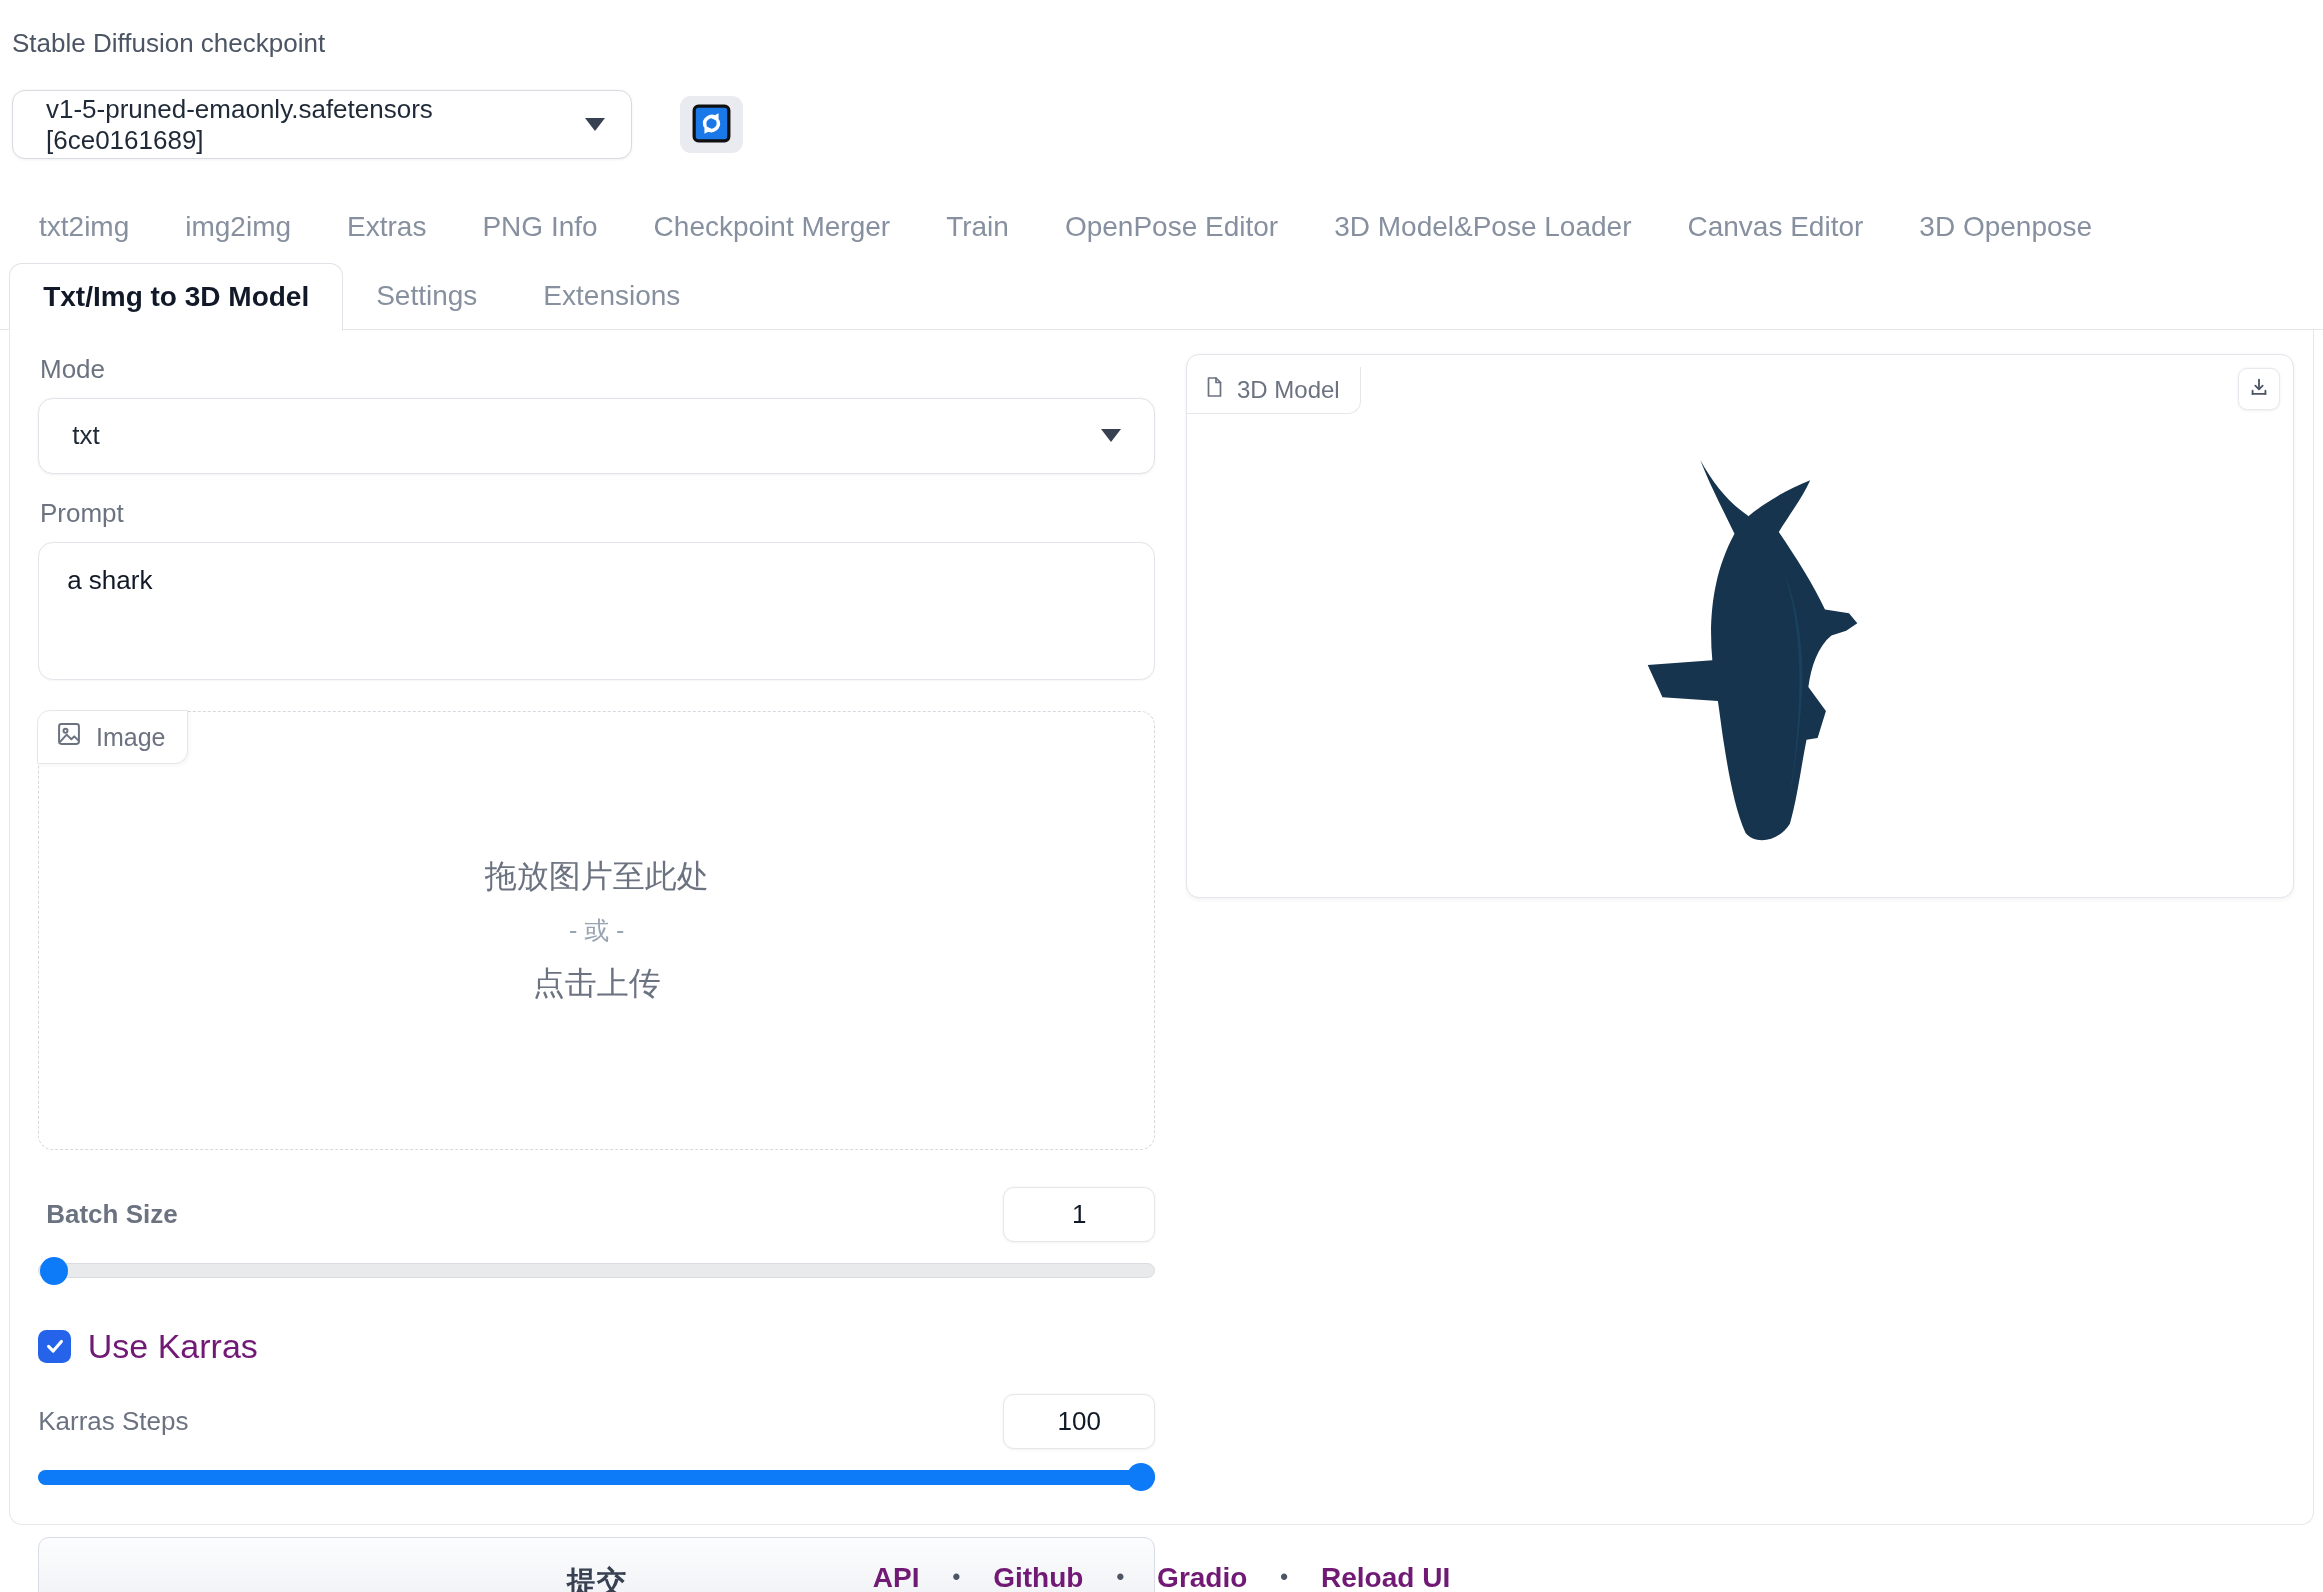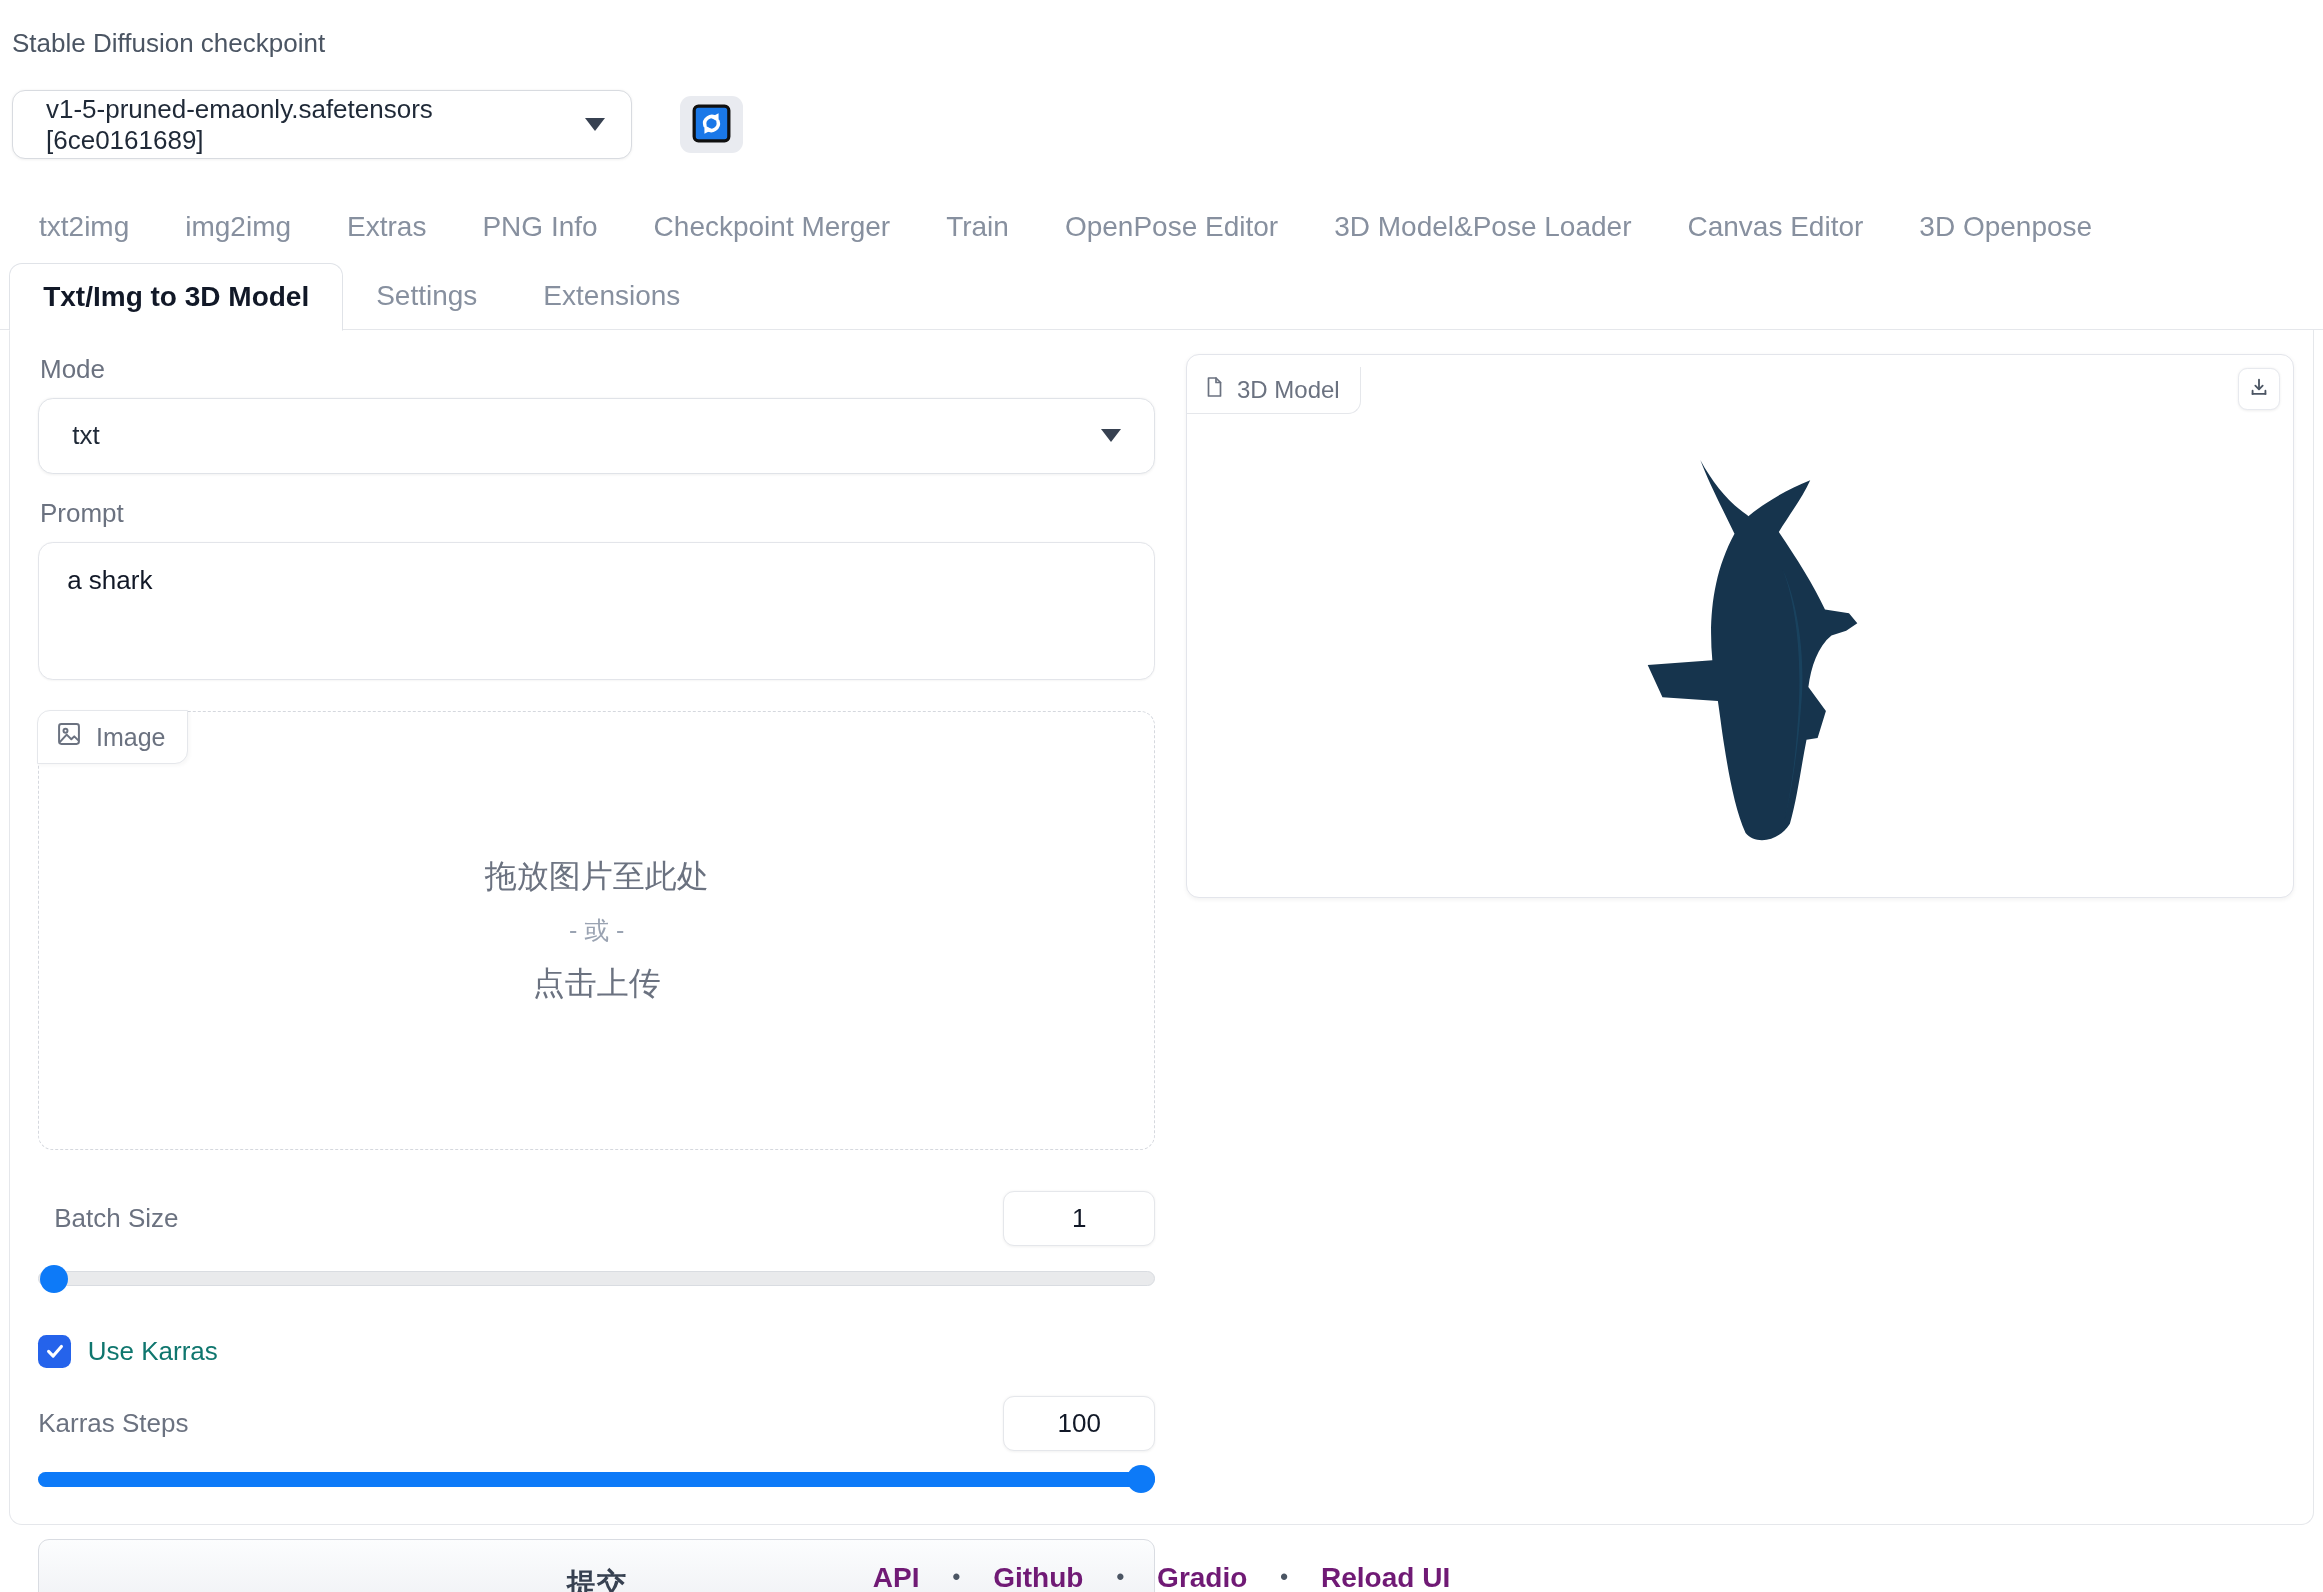--- a/index.html
+++ b/index.html
@@ -59,21 +59,21 @@
                outline:none; font-family:inherit; background:#fff; }
   .slider { position:relative; height:28px; margin-top:14.8px; cursor:pointer; }
   .slider .track { position:absolute; top:6.5px; left:0; right:0; height:14.8px; background:#e9eaec;
                    border:0.9px solid #d9dce1; border-radius:8.3px; }
   .slider .fill { position:absolute; top:6.5px; left:0; height:14.8px; border-radius:8.3px; }
   .slider .handle { position:absolute; top:0; width:28px; height:28px; border-radius:50%; }
 
   
   .checkbox-row { display:flex; align-items:center; gap:16.6px; margin-top:42px; cursor:pointer; }
   .checkbox { width:33px; height:33px; border-radius:8.3px; display:flex; align-items:center; justify-content:center; }
-  .checkbox-label { font-size:26px; color:#0f766e; }
+  .checkbox-label { font-size:34px; color:#701a75; }
 
   .submit-btn { margin-top:46px; width:100%; height:90px; border:0.9px solid #d9dce2; border-radius:11px;
                 background:linear-gradient(180deg,#fcfdfe 0%,#eceef2 100%); font-size:30px; font-weight:700;
                 color:#374151; display:flex; align-items:center; justify-content:center; cursor:pointer;
                 font-family:inherit; }
 
   
   .right-col { flex:1; }
   .model-panel { position:relative; height:544px; border:0.9px solid #e3e5eb; border-radius:13px;
                  box-shadow:0 1.8px 4.6px rgba(0,0,0,.05); background:#fff; }
@@ -170,21 +170,21 @@
           <span>Image</span>
         </div>
         <div class="dz-text">
           <div class="dz-line-big">拖放图片至此处</div>
           <div class="dz-line-small">- 或 -</div>
           <div class="dz-line-big">点击上传</div>
         </div>
       </div>
 
       <div class="slider-row">
-        <div class="field-label" style="margin:16px;">Batch Size</div>
+        <div class="field-label" style="margin:8px;font-weight:bold;">Batch Size</div>
         <input class="num-input" value="1" style="">
       </div>
       <div class="slider">
         <div class="track"></div>
         <div class="handle" style="left:1.8px; background:#0d7af8;"></div>
       </div>
 
       <div class="checkbox-row">
         <span class="checkbox" style="background:#2563eb;">
           <svg width="22" height="22" viewBox="0 0 24 24" fill="none" stroke="#ffffff" stroke-width="3.4" stroke-linecap="round" stroke-linejoin="round">

